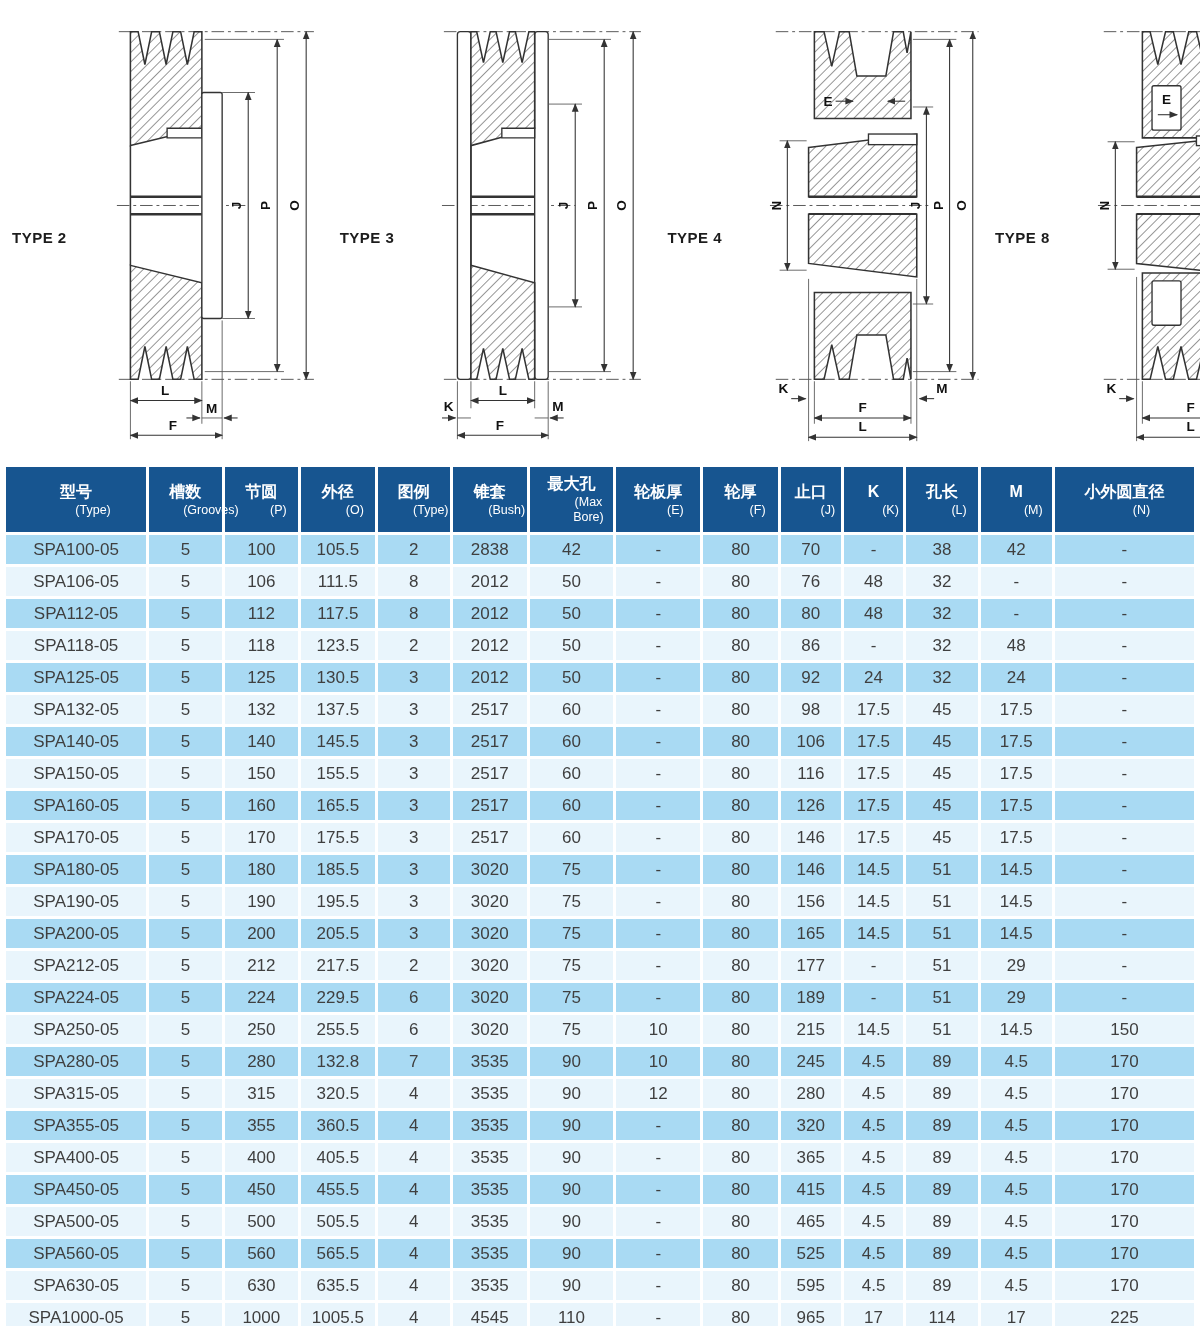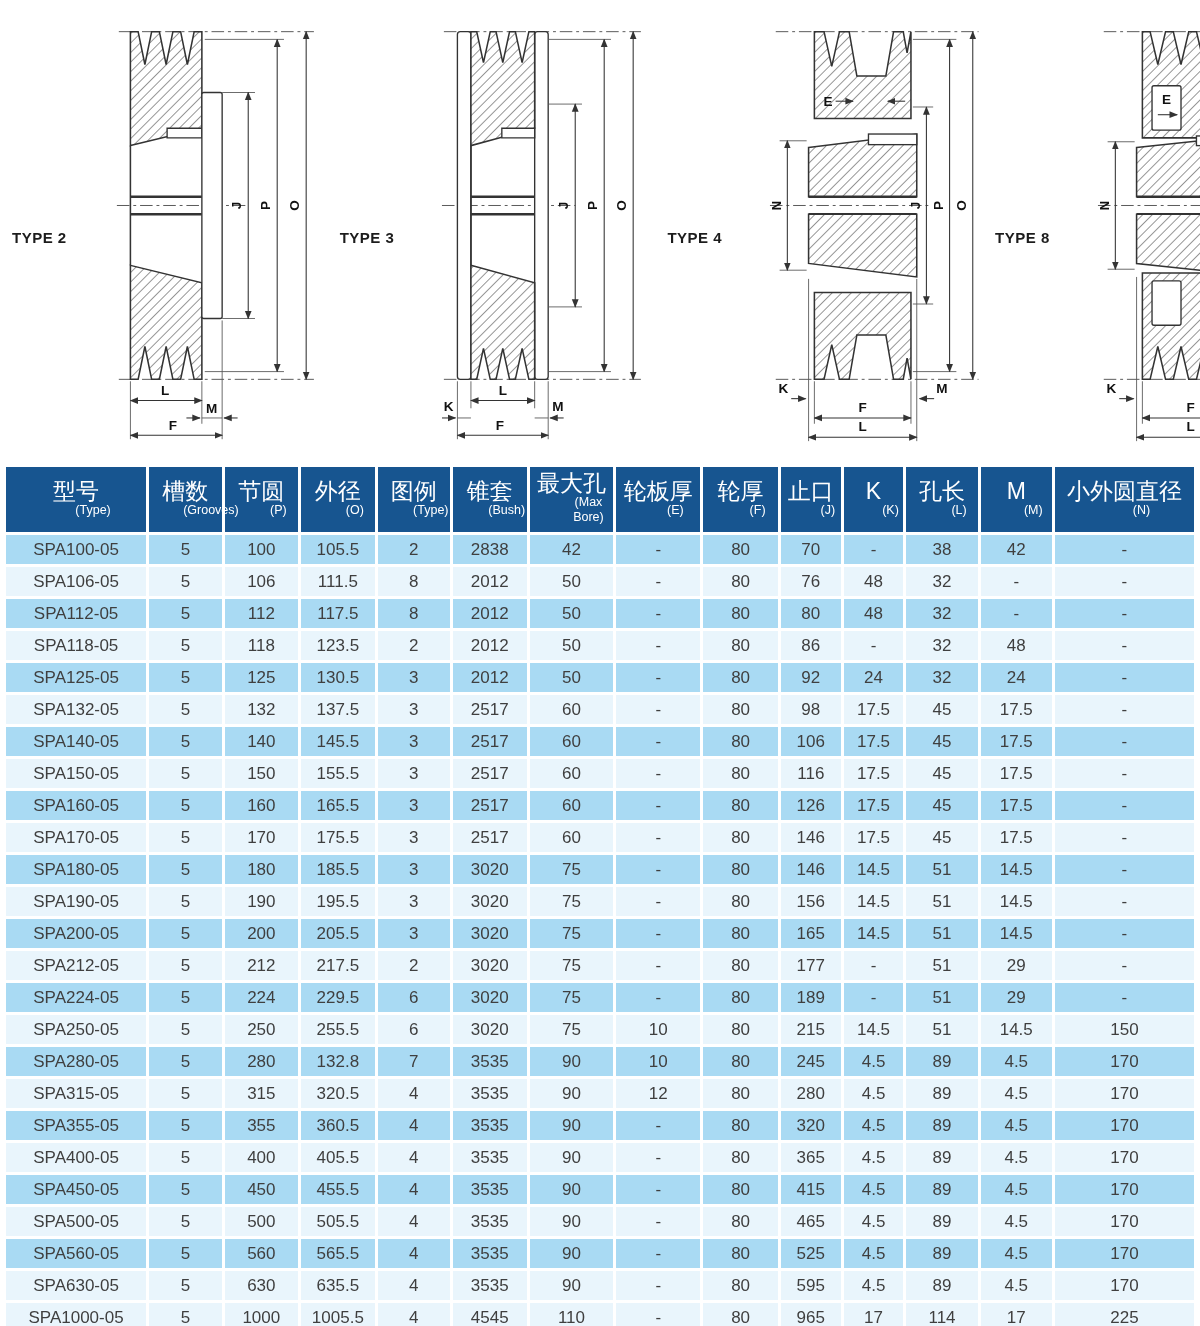--- a/index.html
+++ b/index.html
@@ -15,21 +15,21 @@
   .ws{fill:#ffffff;stroke:#333;stroke-width:1.4;}
   .ln{stroke:#333;stroke-width:1.6;fill:none;}
   .bore{stroke:#333;stroke-width:2.6;fill:none;}
   .cl{stroke:#555;stroke-width:1;stroke-dasharray:13 4 3 4;fill:none;}
   .ext{stroke:#555;stroke-width:.9;fill:none;}
   .dim{stroke:#333;stroke-width:1.1;fill:none;}
   .lb{font:bold 14px "Liberation Sans",sans-serif;fill:#111;}
   .tablewrap{padding:4px 3px 3px 3px;}
   table{width:100%;border-collapse:separate;border-spacing:3px;table-layout:fixed;}
   th{background:var(--hbg);color:var(--htext);padding:6px 0 7px 0;vertical-align:middle;font-weight:normal;}
-  th .zh{font-size:23px;font-weight:normal;display:block;line-height:21px;}
+  th .zh{font-size:16px;font-weight:bold;display:block;line-height:21px;}
   th .en{font-size:12.5px;display:block;line-height:15px;margin-top:1px;margin-left:34px;}
   td{height:27px;text-align:center;font-size:17px;color:var(--ctext);overflow:hidden;white-space:nowrap;}
   tr.a td{background:var(--rodd);}
   tr.b td{background:var(--reven);}
 </style>
 </head>
 <body>
 
 <svg width="0" height="0" style="position:absolute">
   <defs>

